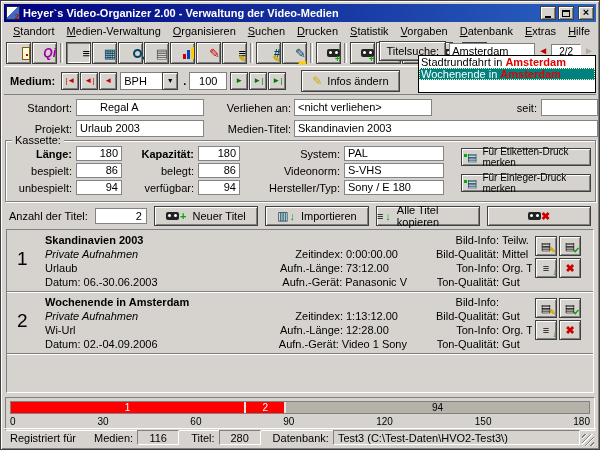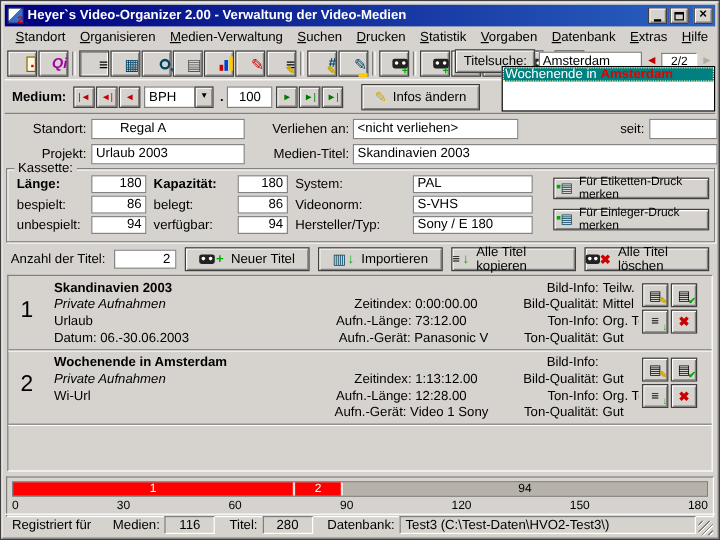--- a/index.html
+++ b/index.html
@@ -87,21 +87,21 @@
   
   .frow{position:absolute;left:3px;right:3px;height:18px;}
   .rlabel{position:absolute;top:3px;text-align:right;white-space:nowrap;}
   .tfield{position:absolute;top:0;height:17px;background:#fff;border:1px solid #848484;
     padding:1px 3px;white-space:nowrap;overflow:hidden;}
 
   
   .group{position:absolute;left:4px;top:139px;width:591px;height:62px;
     border:1px solid #808080;box-shadow:inset 1px 1px 0 #fff,1px 1px 0 #fff;}
   .legend{position:absolute;top:-7px;left:6px;background:#d6d3ce;padding:0 3px;}
-  .glabel{position:absolute;white-space:nowrap;}
+  .glabel{position:absolute;text-align:right;white-space:nowrap;}
   .gfield{position:absolute;height:15px;background:#fff;border:1px solid #848484;
     padding:0 3px;line-height:13px;white-space:nowrap;}
   .num-right{text-align:right;}
   .bold{font-weight:bold;}
   .gbtn{position:absolute;left:455px;width:130px;height:18px;display:flex;align-items:center;
     gap:5px;padding:0 5px;font-size:10px;justify-content:center;}
   .sheet{font-size:11px;line-height:1;color:#046;position:relative;}
   .sheet::after{content:"";position:absolute;left:-3px;top:2px;width:3px;height:3px;background:#0a0;}
 
   
@@ -163,22 +163,22 @@
     <span class="tb-btn raised">
         <span class="glyph-max"></span>
       </span>
     <span class="tb-btn raised" style="margin-left:4px;">
         <span class="glyph-x">×</span>
       </span>
   </div>
 
   <div class="menubar">
     <span class="menu-item">Standort</span>
+    <span class="menu-item">Medien-Verwaltung</span>
     <span class="menu-item">Organisieren</span>
-    <span class="menu-item">Medien-Verwaltung</span>
     <span class="menu-item">Suchen</span>
     <span class="menu-item">Drucken</span>
     <span class="menu-item">Statistik</span>
     <span class="menu-item">Vorgaben</span>
     <span class="menu-item">Datenbank</span>
     <span class="menu-item">Extras</span>
     <span class="menu-item">Hilfe</span>
   </div>
 
   <div class="toolbar">
@@ -254,20 +254,21 @@
 
   <div class="search-cluster">
     <span class="ts-btn raised">Titelsuche:</span>
     <input class="ts-input" value="Amsterdam" style="">
     <span class="nav-arrow red">◄</span>
     <span class="counter sunkenw">2/2</span>
     <span class="nav-arrow" style="color:#b0aca4;">►</span>
   </div>
 
   <div class="dropdown">
+    <div class="dd-item"><span>Stadtrundfahrt in </span><span class="hl">Amsterdam</span></div>
     <div class="dd-item selected"><span>Wochenende in </span><span class="hl">Amsterdam</span></div>
   </div>
 
   <div class="medium-band">
     <span class="m-label">Medium:</span>
     <span class="mbtn raised red">|◄</span>
     <span class="mbtn raised red">◄|</span>
     <span class="mbtn raised red">◄</span>
     <span class="combo">
       <span class="combo-text">BPH</span>
@@ -349,21 +350,20 @@
         <span>Importieren</span>
       </span>
     <span class="abtn raised">
         <span style="font-weight:bold;">≡</span>
         <span style="color:#0a0;font-weight:bold;margin-left:-4px;">↓</span>
         <span>Alle Titel kopieren</span>
       </span>
     <span class="abtn raised">
         <span class="tape"></span>
         <span style="color:#c00;font-weight:bold;margin-left:-6px;">✖</span>
-        <span>Alle Titel löschen</span>
       </span>
   </div>
 
   <div class="list">
 
     <div class="trow">
       <span class="tnum">1</span>
       <div class="c1">
         <div class="t-name">Skandinavien 2003</div>
         <div class="t-type">Private Aufnahmen</div>
@@ -420,20 +420,21 @@
           </span>
       </div>
     </div>
 
     <div class="trow">
       <span class="tnum">2</span>
       <div class="c1">
         <div class="t-name">Wochenende in Amsterdam</div>
         <div class="t-type">Private Aufnahmen</div>
         <div>Wi-Url</div>
+        <div>Datum: 02.-04.09.2006</div>
       </div>
       <div class="c2" style="top:17px;">
         <div class="ln">
             <span class="ll">Zeitindex:</span>
             <span class="lv">1:13:12.00</span>
           </div>
         <div class="ln">
             <span class="ll">Aufn.-Länge:</span>
             <span class="lv">12:28.00</span>
           </div>

